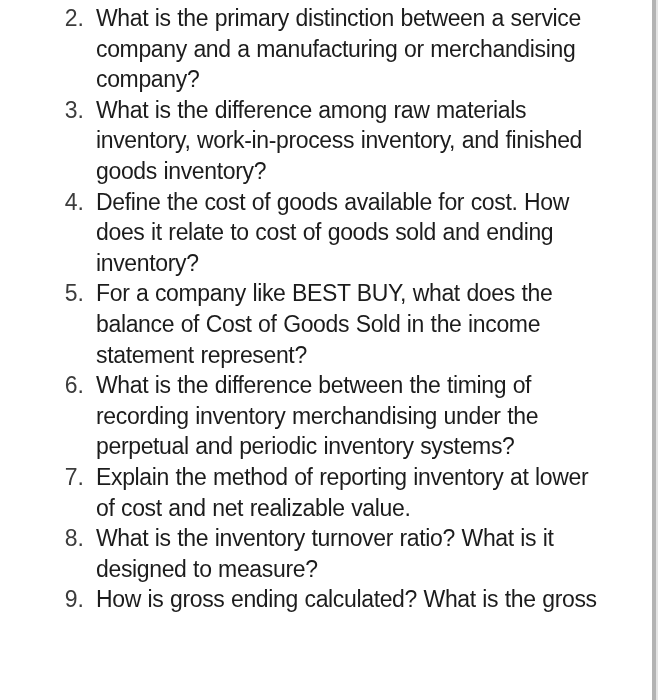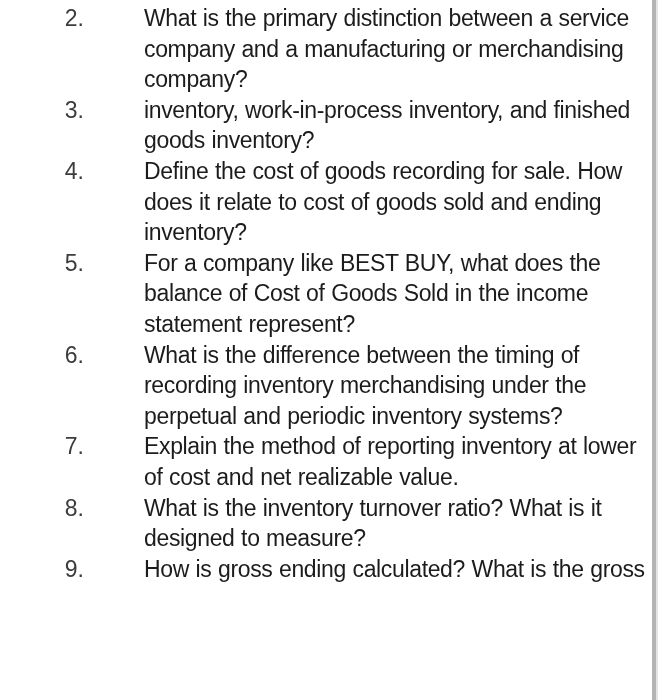--- a/index.html
+++ b/index.html
@@ -43,21 +43,20 @@
     .q-num {
       position: absolute;
       left: 0;
       width: 84px;
       text-align: right;
       color: #3c3c3c;
       letter-spacing: 0;
     }
     .q-text {
       display: block;
-      margin-left: 48px;
     }
     .q-line {
       display: block;
       white-space: nowrap;
     }
     .right-rule {
       position: absolute;
       left: 652px;
       top: 0;
       width: 4px;
@@ -84,29 +83,30 @@
       <span class="q-text">
         <span class="q-line">What is the primary distinction between a service</span>
         <span class="q-line">company and a manufacturing or merchandising</span>
         <span class="q-line">company?</span>
       </span>
     </li>
 
     <li class="question">
       <span class="q-num">3.</span>
       <span class="q-text">
+        <span class="q-line">What is the difference among raw materials</span>
         <span class="q-line">inventory, work-in-process inventory, and finished</span>
         <span class="q-line">goods inventory?</span>
       </span>
     </li>
 
     <li class="question">
       <span class="q-num">4.</span>
       <span class="q-text">
-        <span class="q-line">Define the cost of goods recording for sale. How</span>
+        <span class="q-line">Define the cost of goods available for cost. How</span>
         <span class="q-line">does it relate to cost of goods sold and ending</span>
         <span class="q-line">inventory?</span>
       </span>
     </li>
 
     <li class="question">
       <span class="q-num">5.</span>
       <span class="q-text">
         <span class="q-line">For a company like BEST BUY, what does the</span>
         <span class="q-line">balance of Cost of Goods Sold in the income</span>

